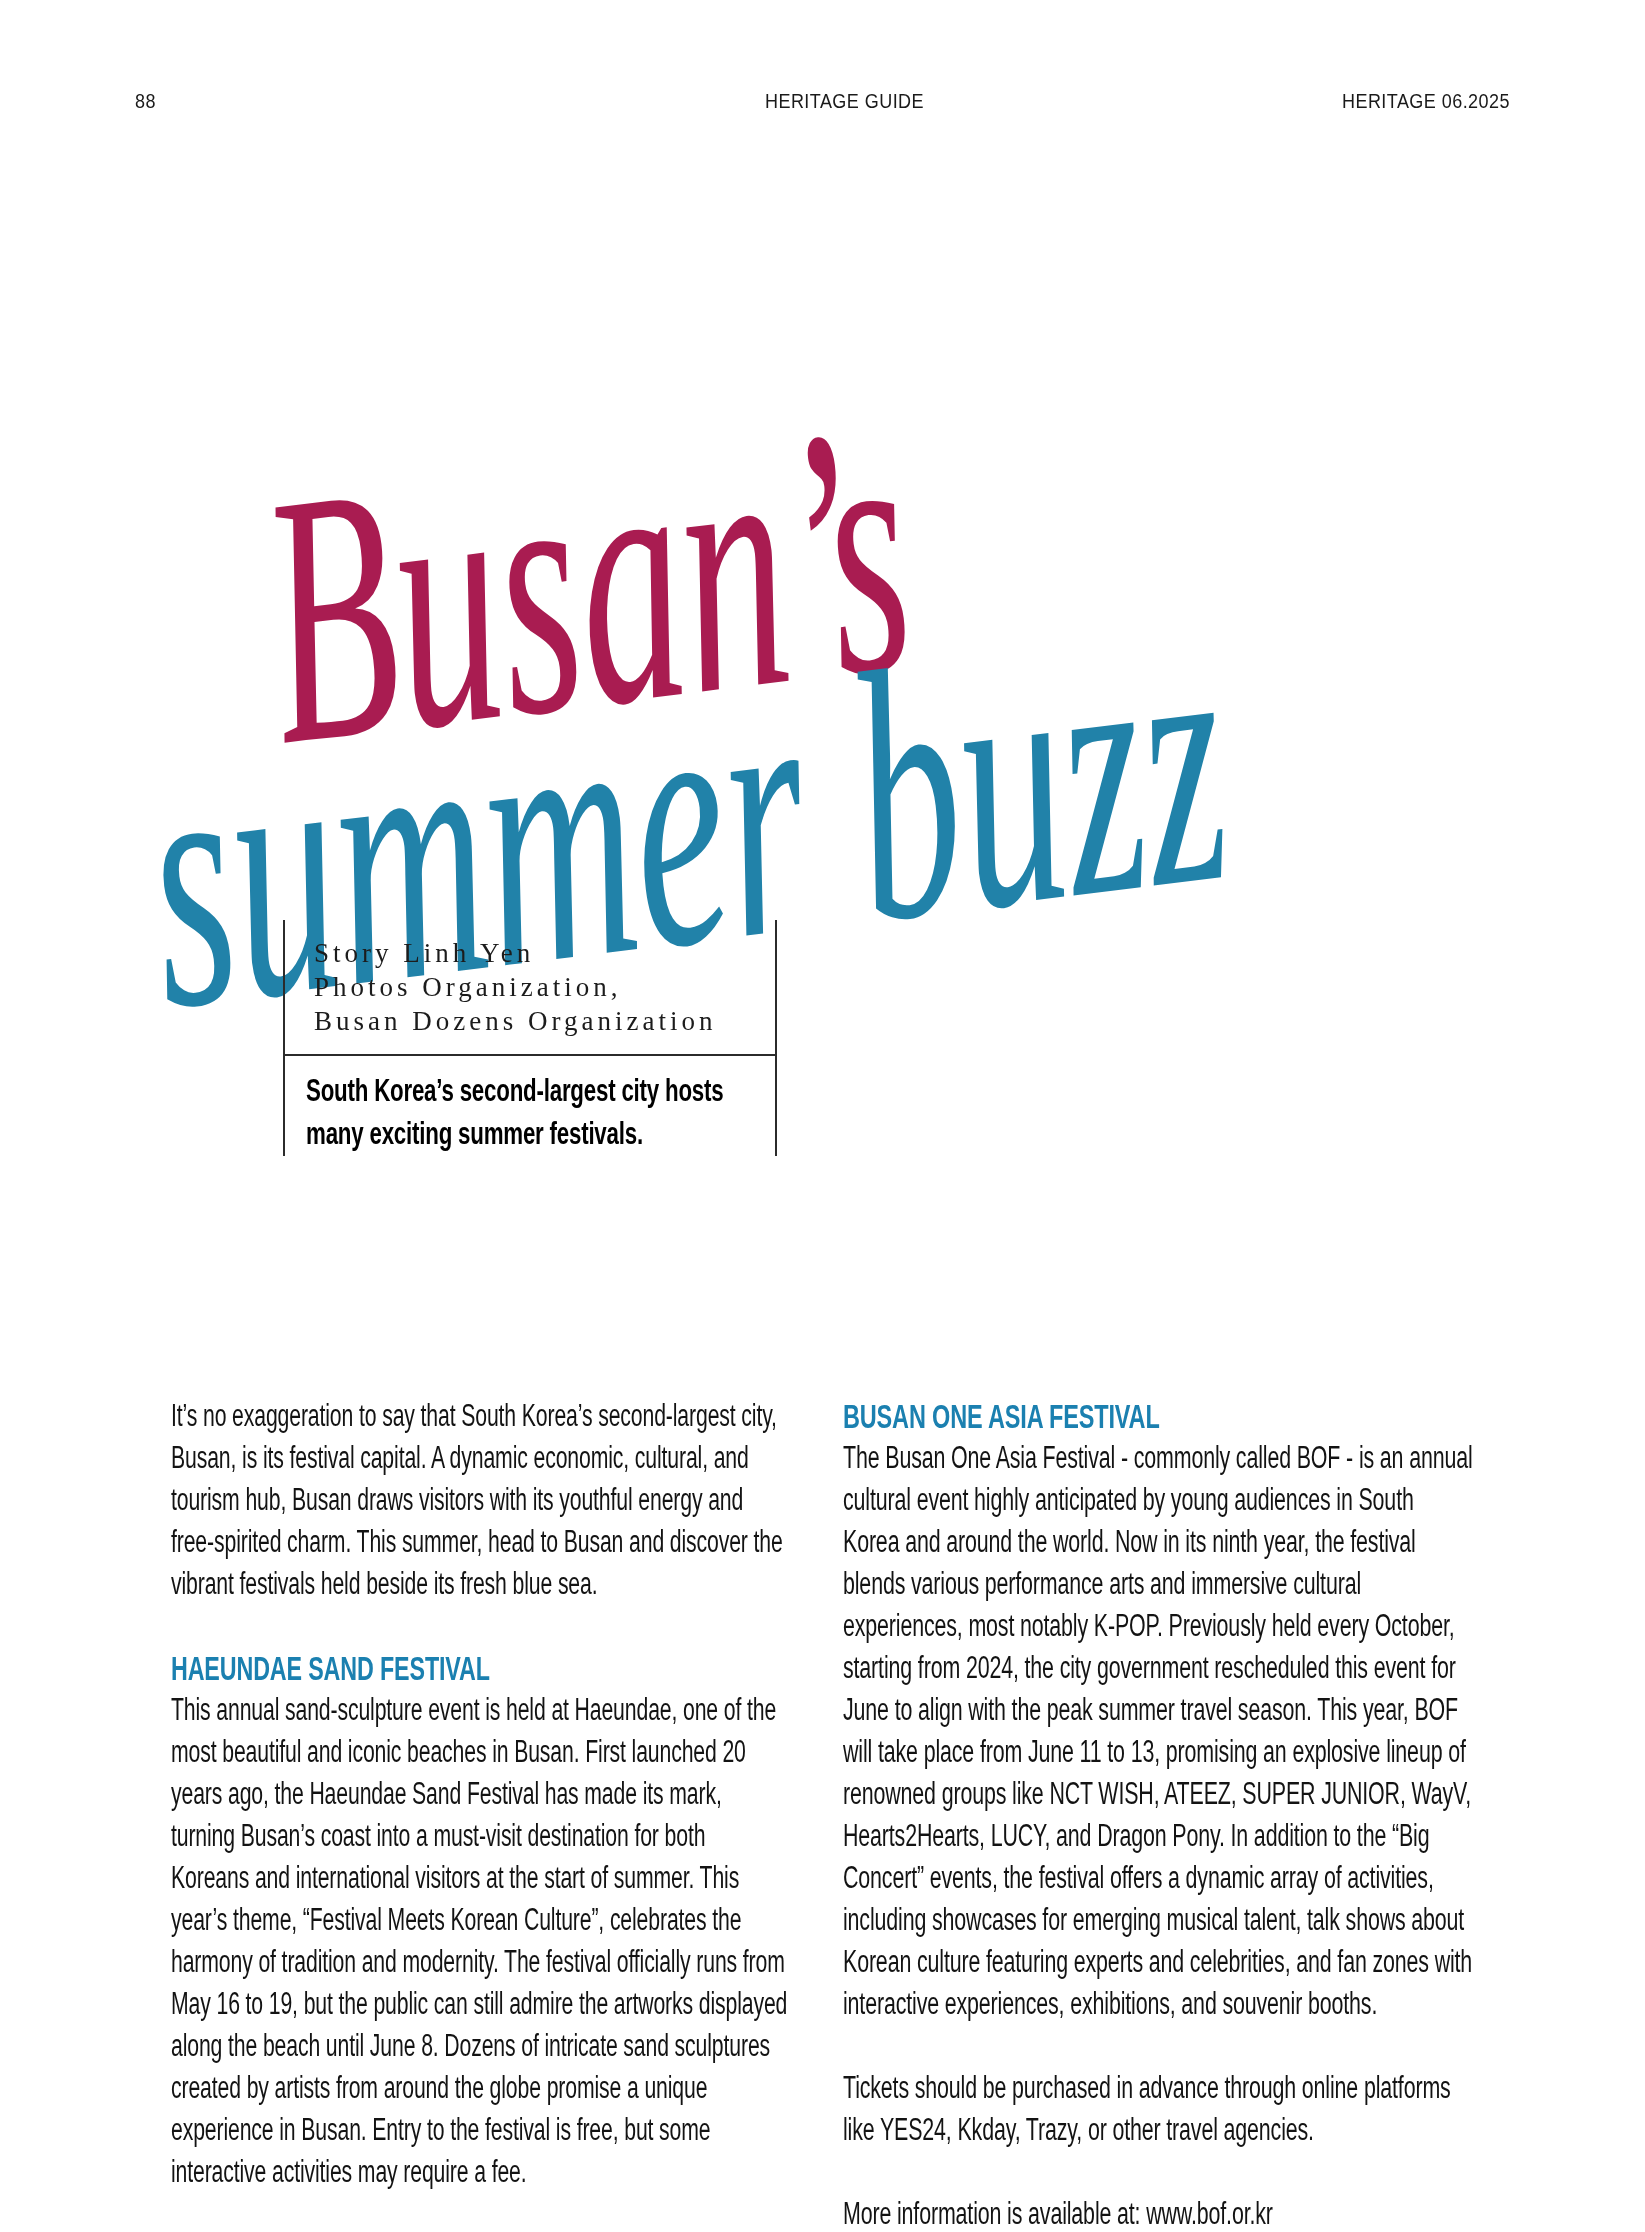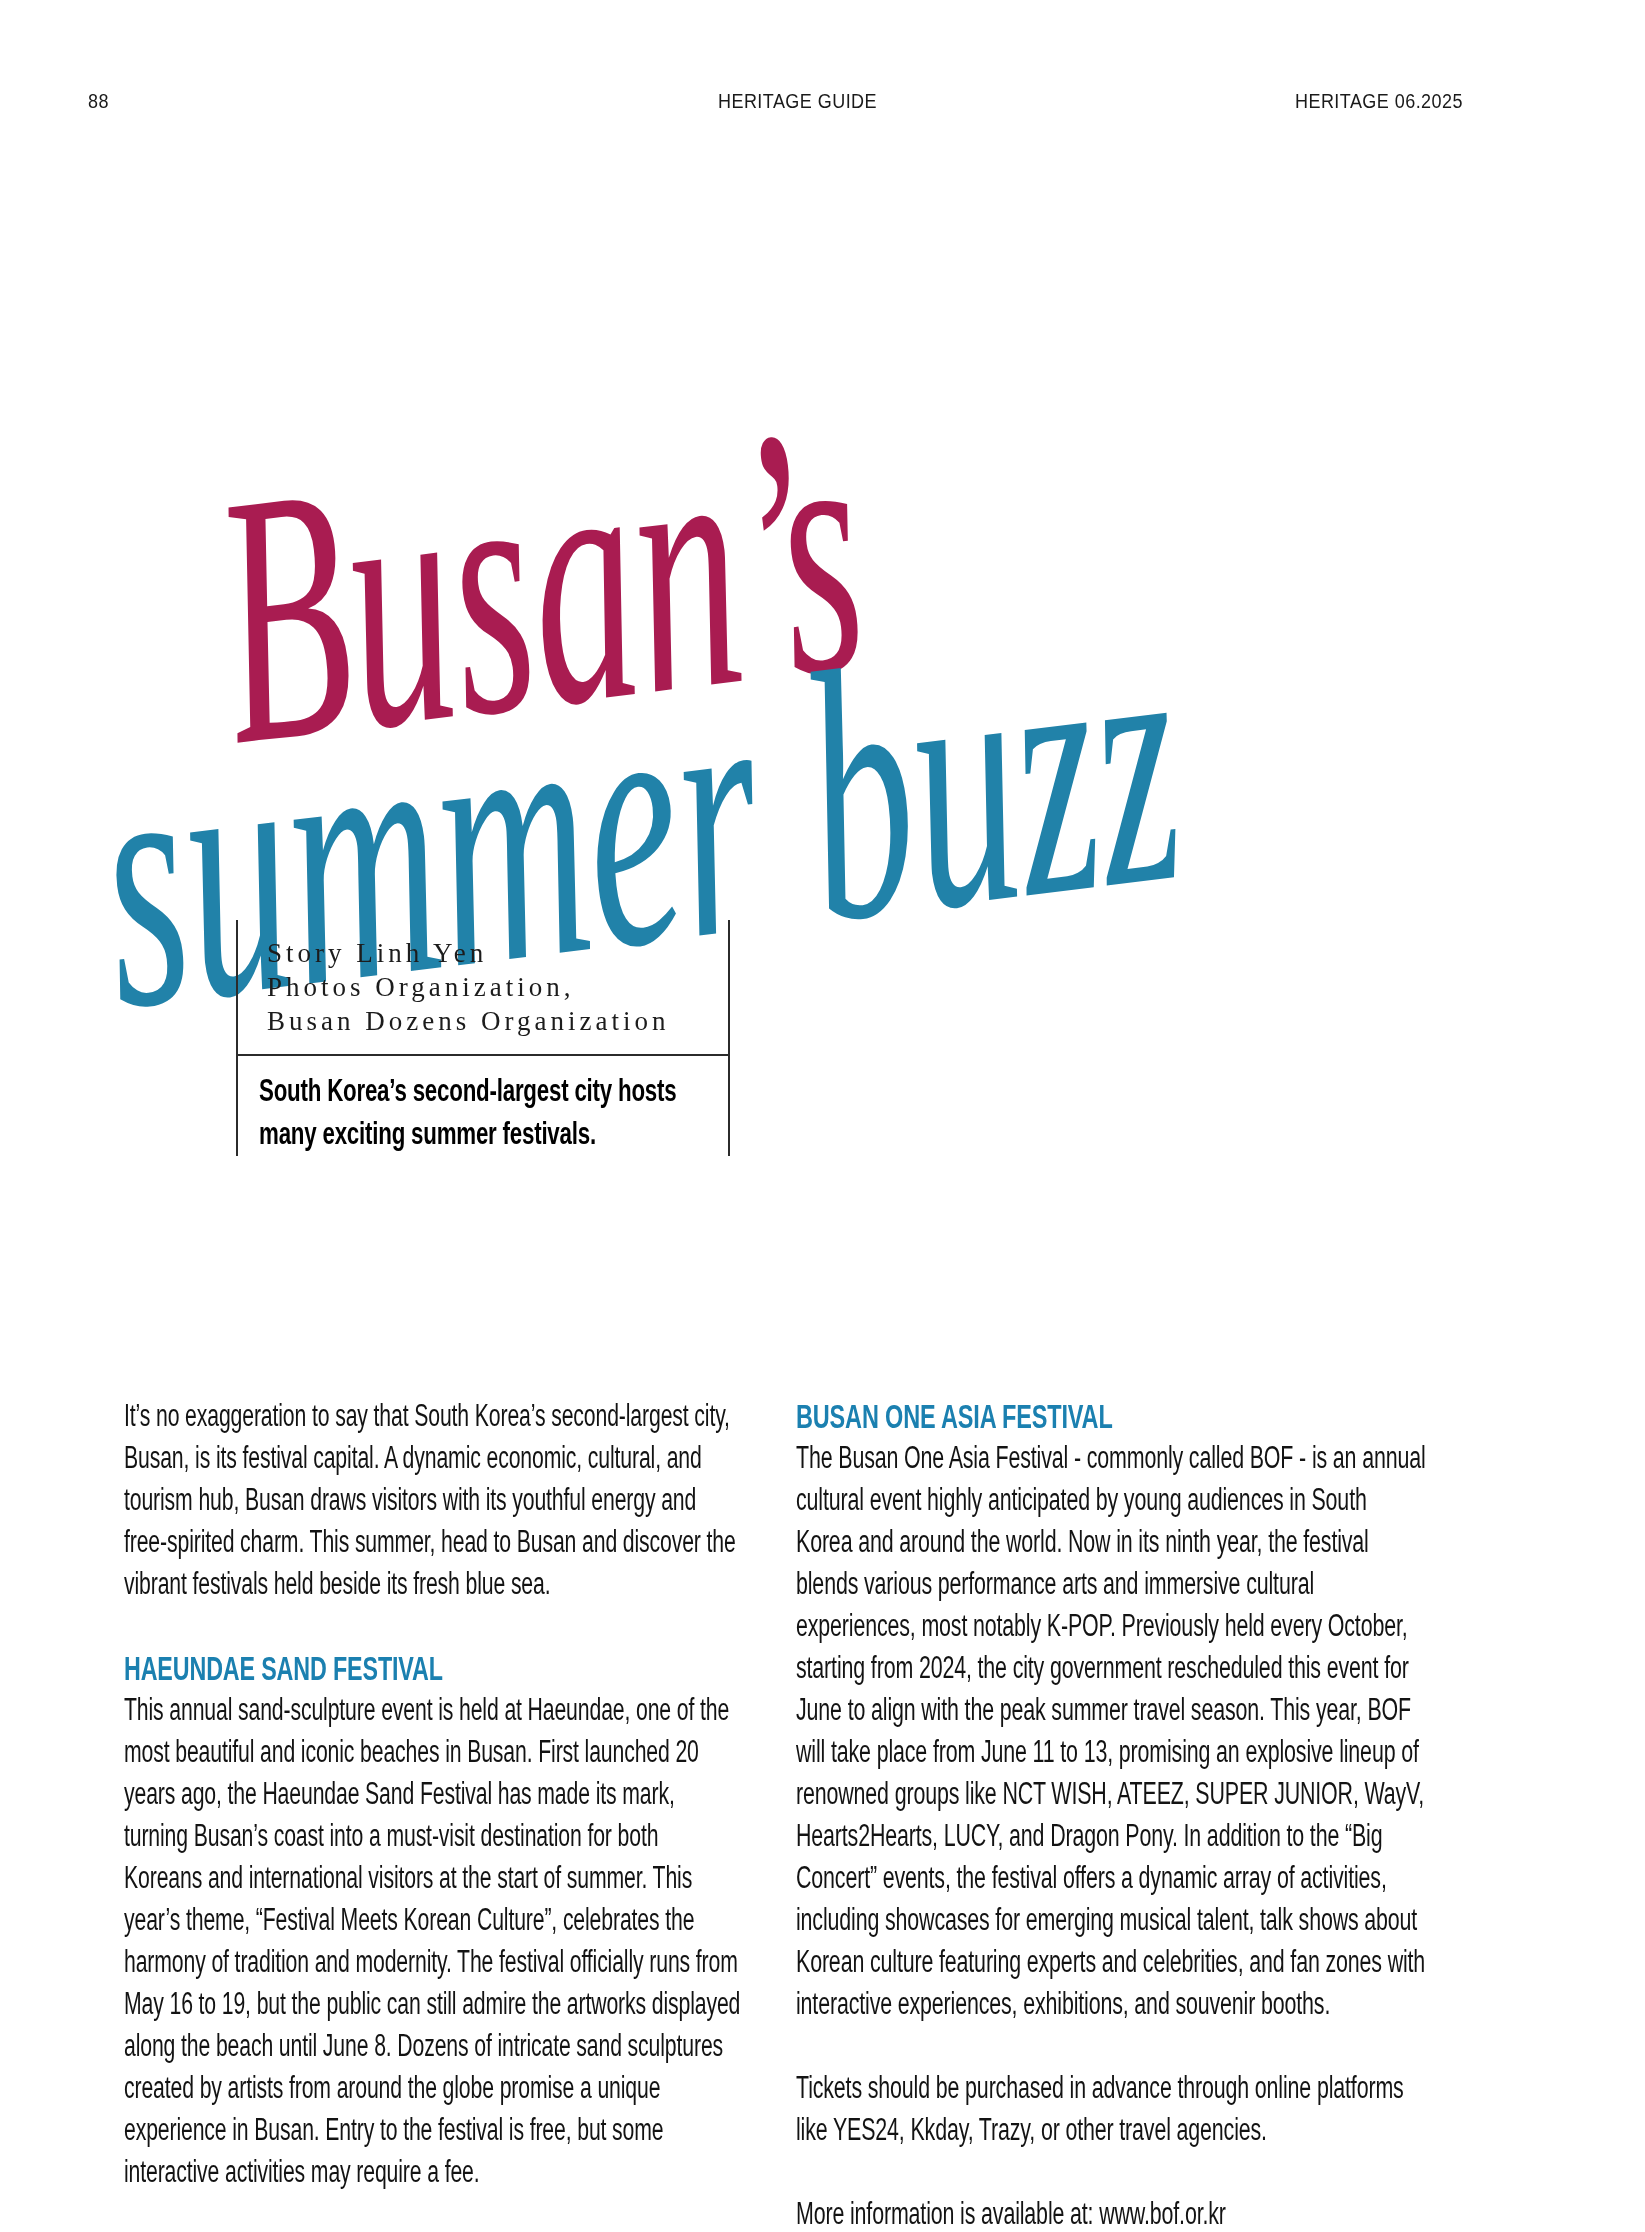--- a/index.html
+++ b/index.html
@@ -1,18 +1,18 @@
 <!DOCTYPE html>
 <html><head>
 <meta charset="utf-8">
 <style>
   html,body{margin:0;padding:0;}
   body{width:1646px;height:2233px;background:#ffffff;overflow:hidden;position:relative;
        font-family:"Liberation Sans",sans-serif;color:#141414;}
-  .page{position:absolute;inset:0;}
+  .page{position:absolute;inset:0;margin-left:47px;}
 
   
   .runhead{position:absolute;top:90px;font-size:20px;letter-spacing:0.5px;color:#1a1a1a;
            transform:scaleX(.9);transform-origin:0 0;white-space:nowrap;}
   .rh-left{left:88px;}
   .rh-center{left:718px;}
   .rh-right{left:1295px;}
 
   
   .title-line{position:absolute;font-family:"Liberation Serif",serif;font-style:italic;

